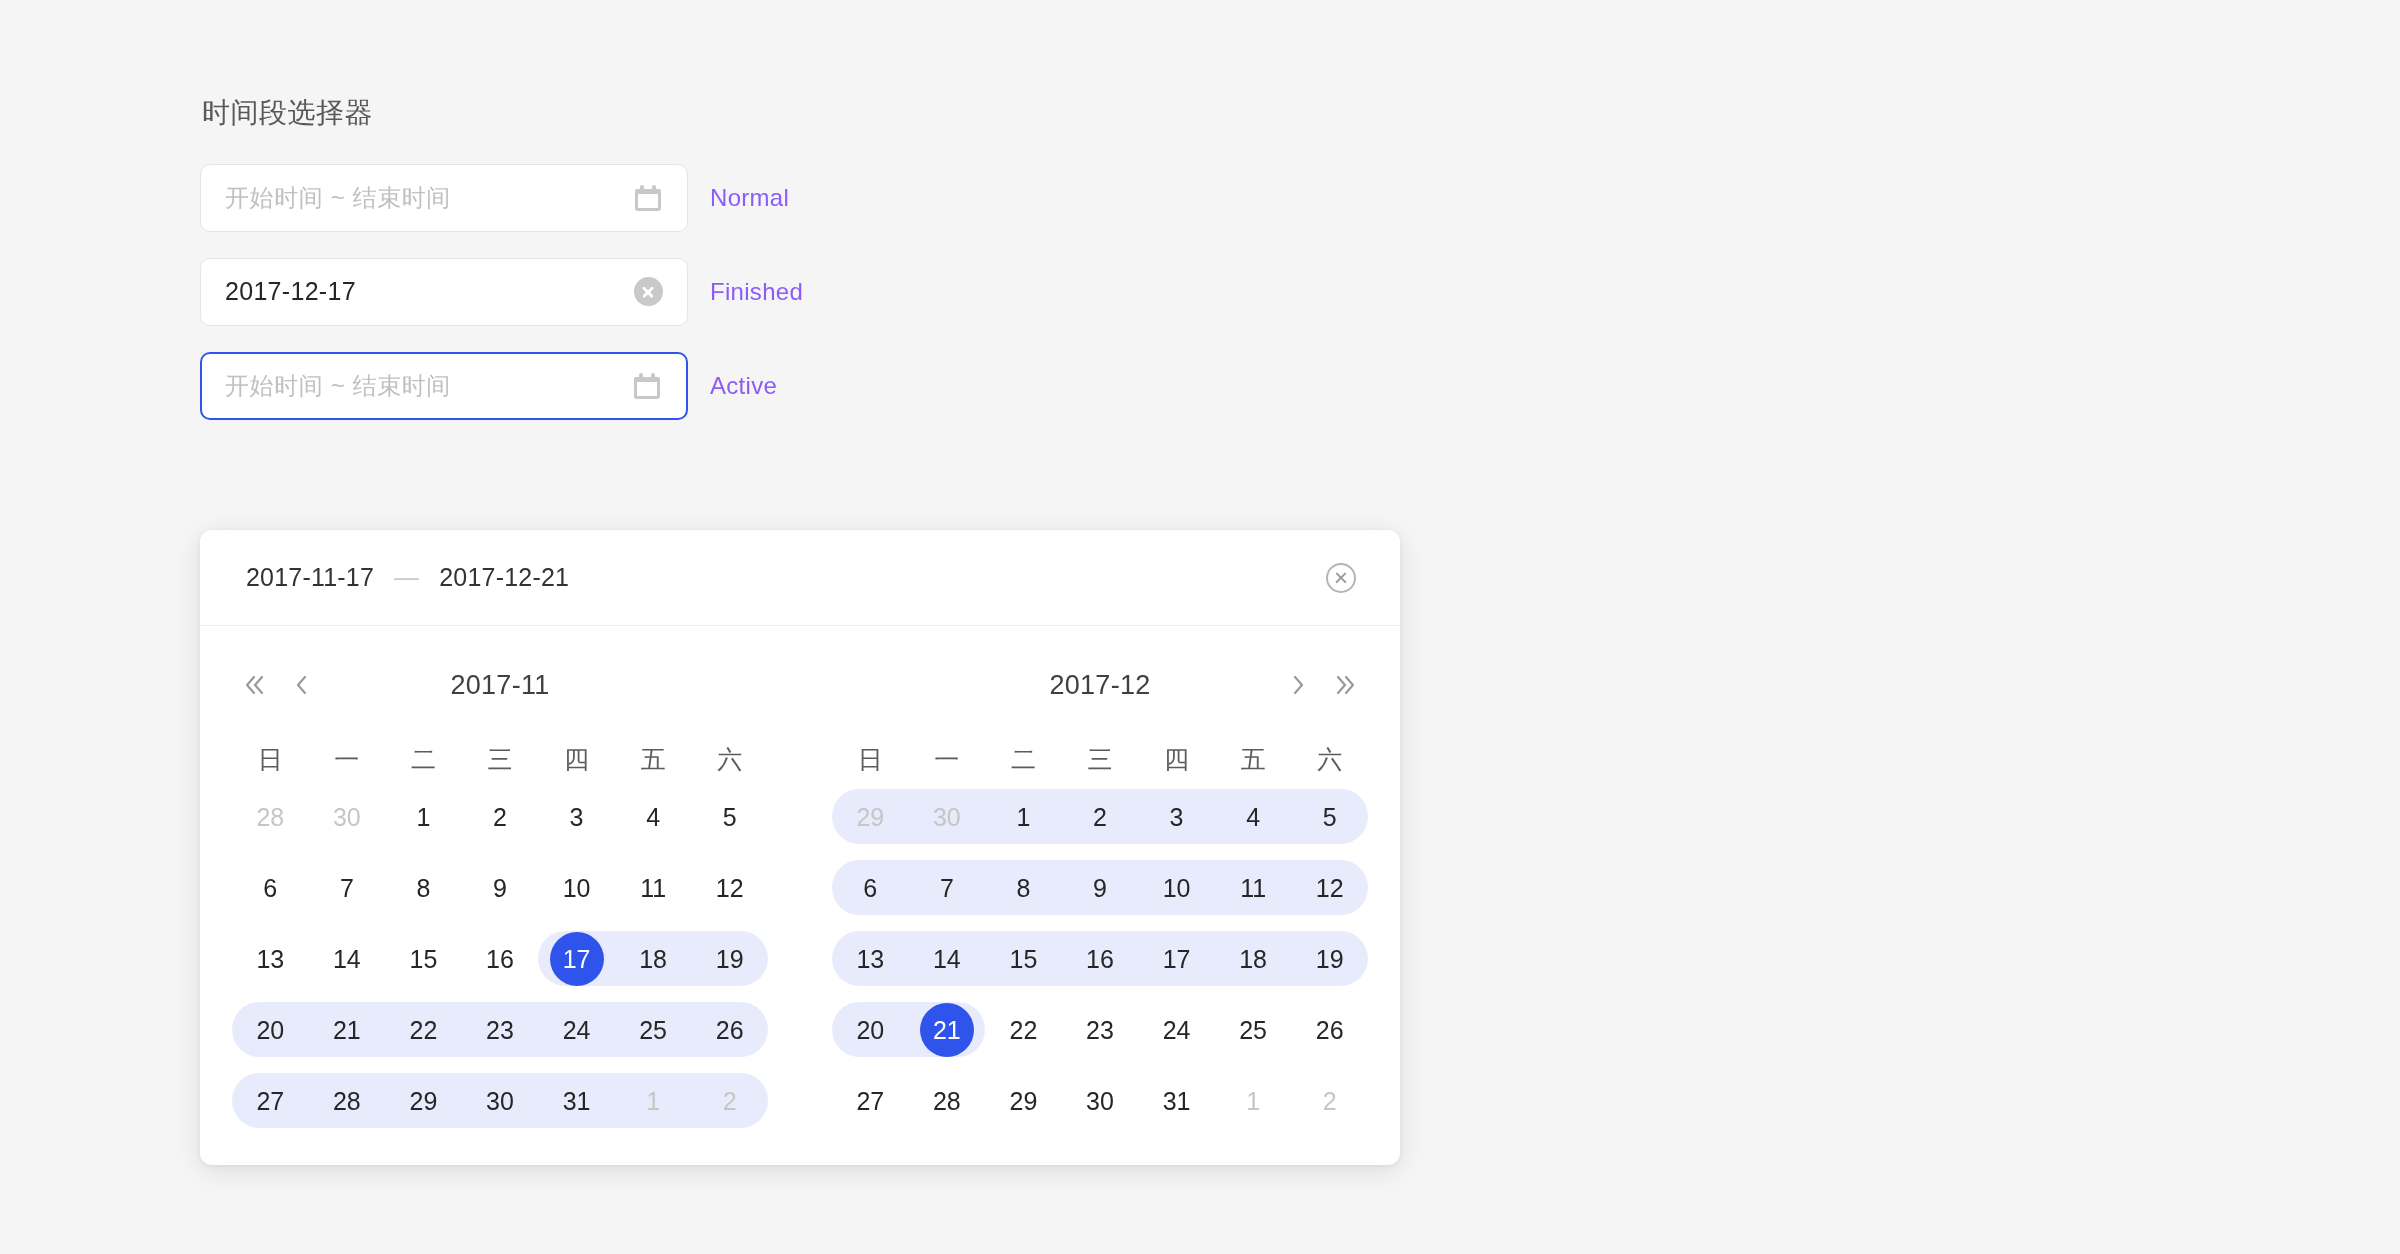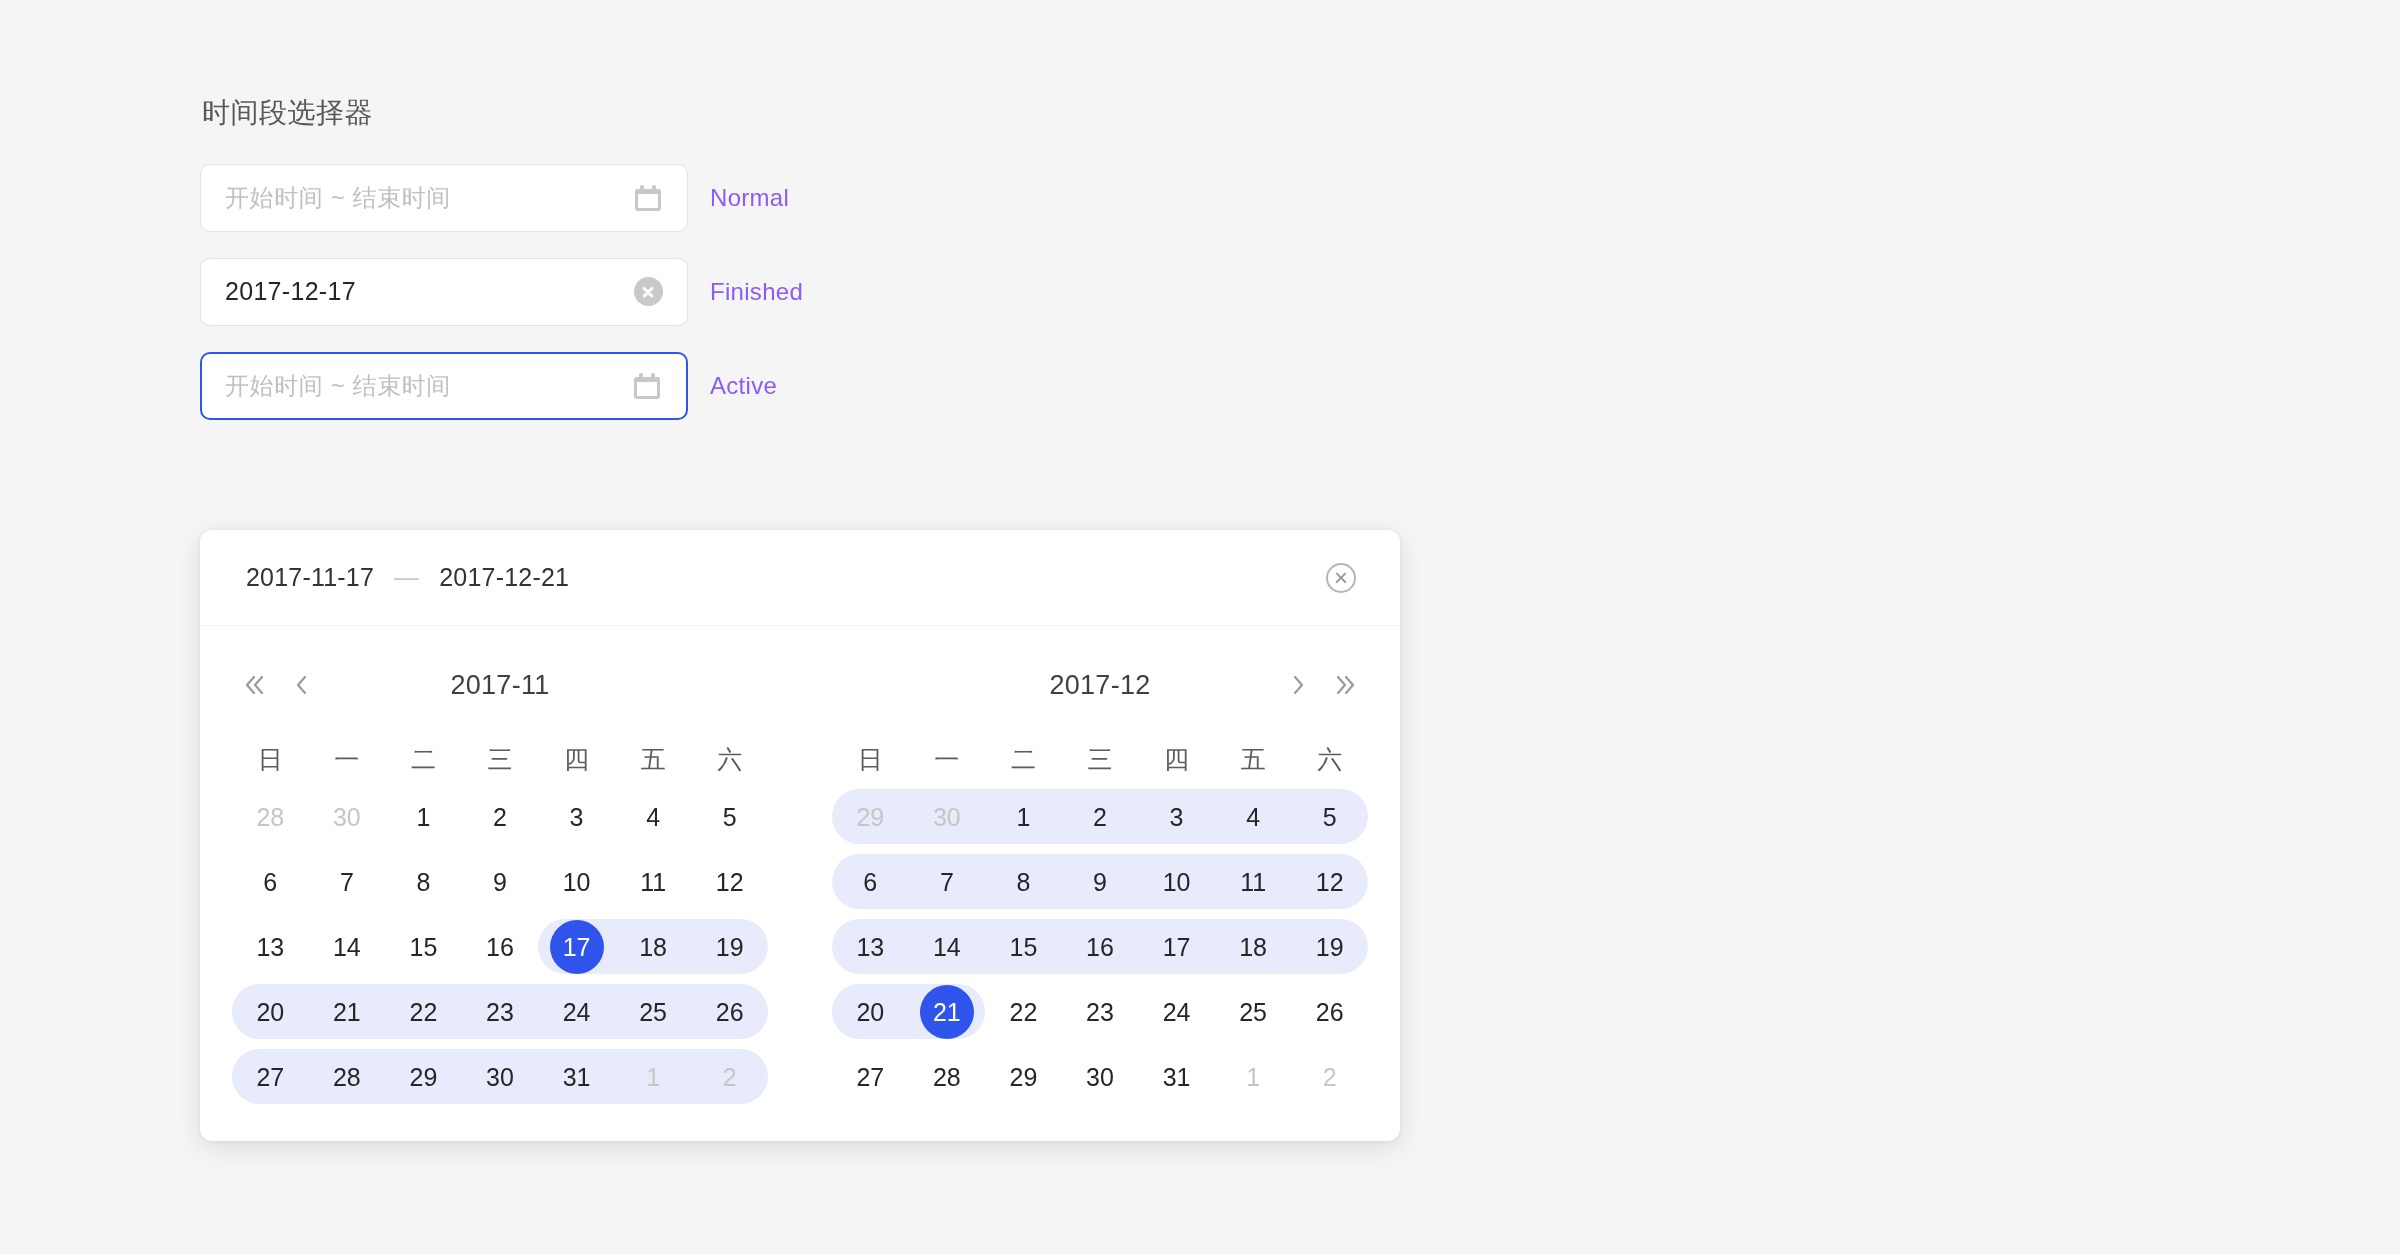--- a/index.html
+++ b/index.html
@@ -261,21 +261,21 @@
     font-size: 25px;
     color: #5c5c5c;
     height: 54px;
     line-height: 54px;
     letter-spacing: 0;
   }
 
   .days-grid {
     display: grid;
     grid-template-columns: repeat(7, 1fr);
-    row-gap: 4px;
+    row-gap: 10px;
   }
 
   .day-cell {
     position: relative;
     height: 61px;
     display: flex;
     align-items: center;
     justify-content: center;
   }
   

